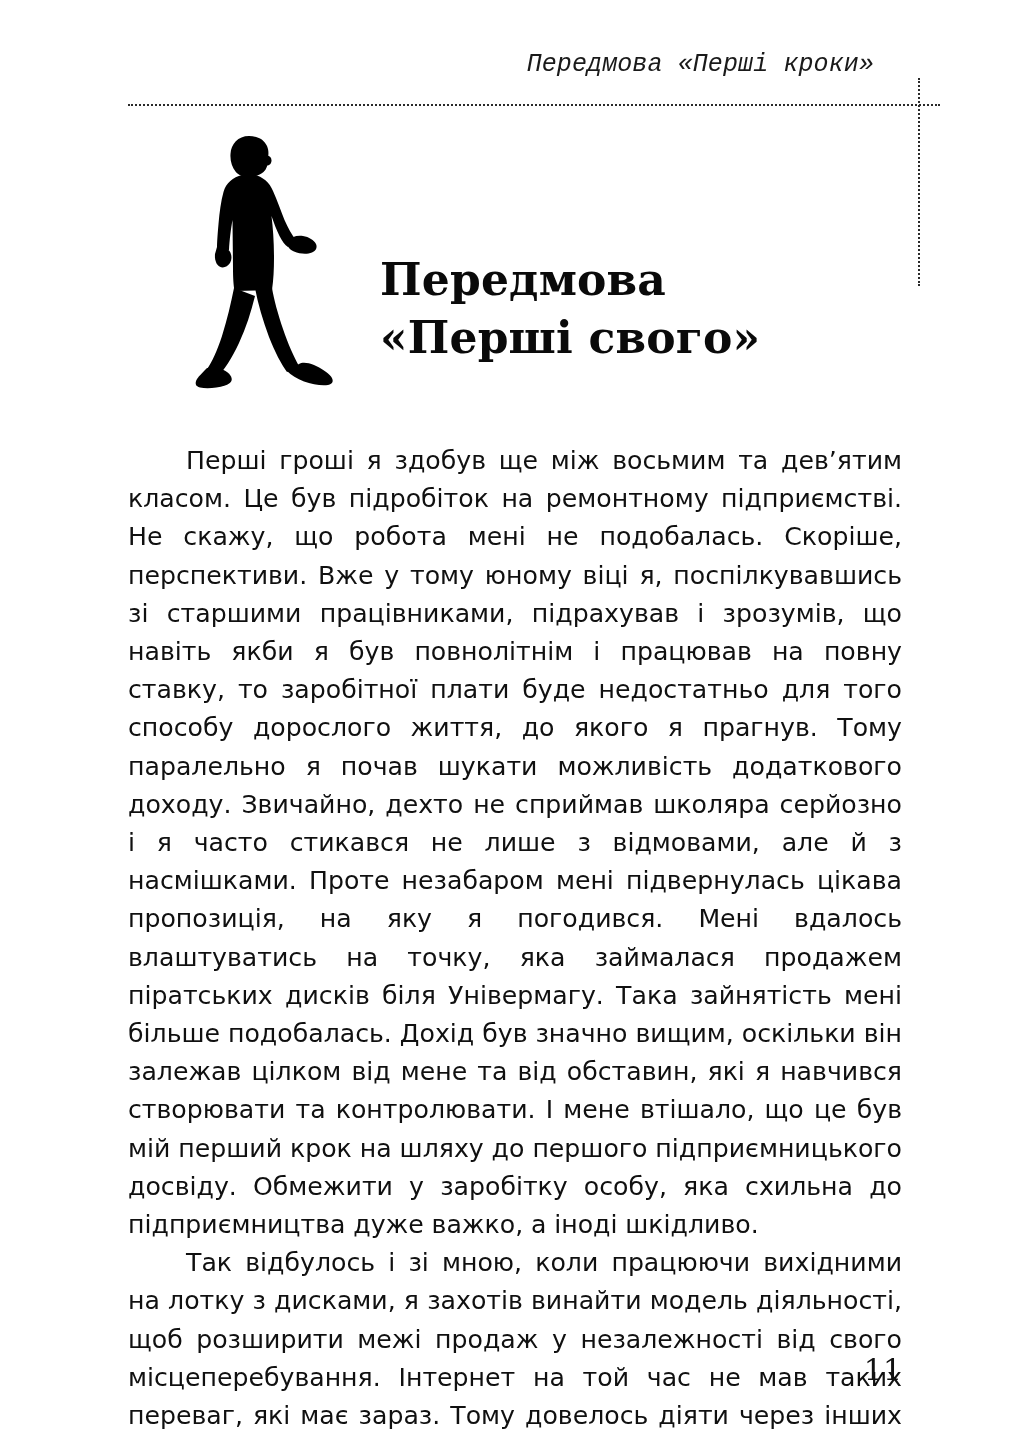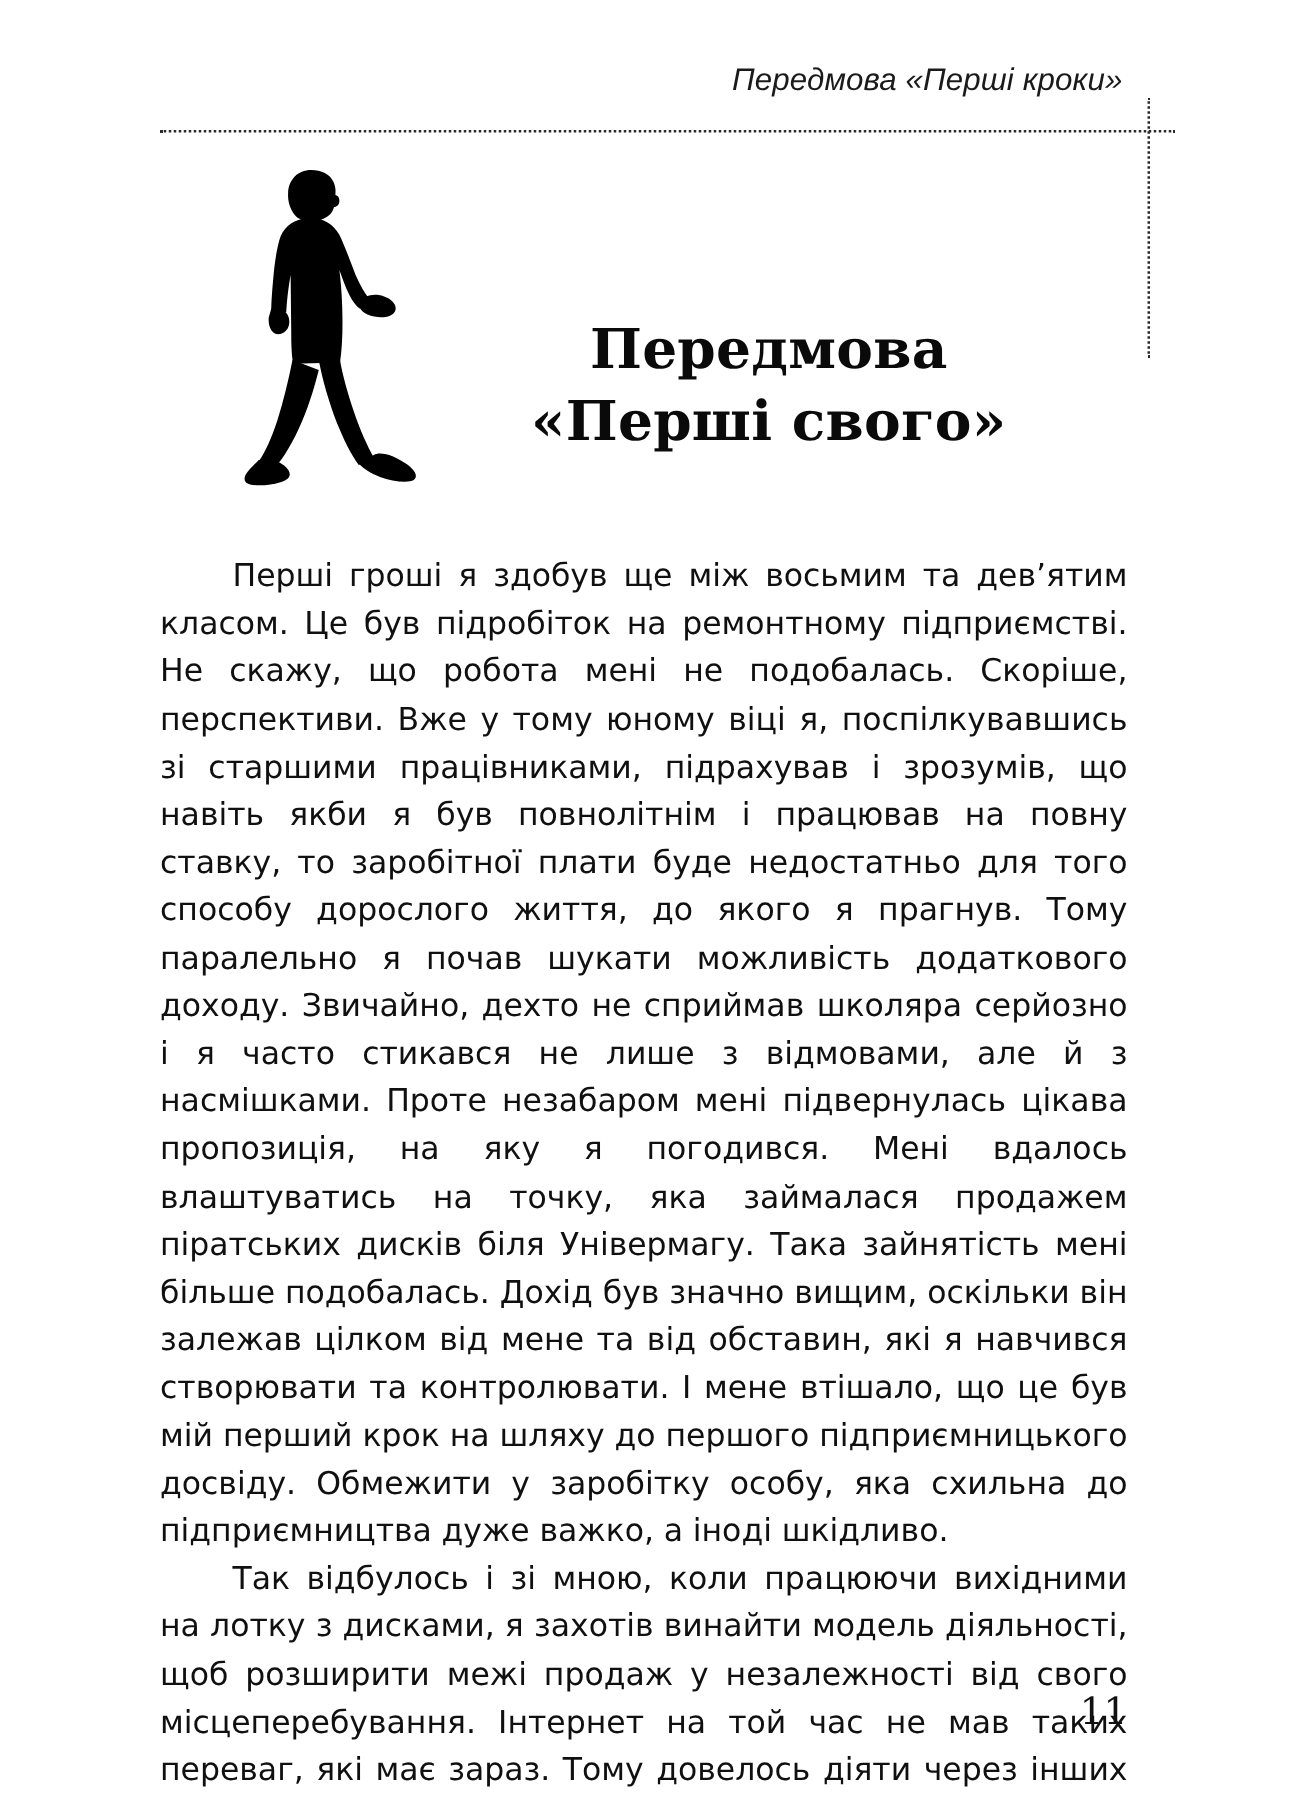--- a/index.html
+++ b/index.html
@@ -18,25 +18,25 @@
     width: 1035px;
     height: 1440px;
     background: #ffffff;
     overflow: hidden;
     box-sizing: border-box;
   }
 
   
   .running-header {
     position: absolute;
-    left: 144px;
+    left: 120px;
     top: 50px;
     width: 754px;
     text-align: right;
-    font-family: Liberation Sans, sans-serif;
+    font-family: Liberation Mono, monospace;
     font-style: italic;
     font-weight: 400;
     font-size: 25px;
     letter-spacing: 0.1px;
     color: #1a1a1a;
     white-space: nowrap;
   }
 
   
   .rule-horizontal {
@@ -69,21 +69,20 @@
     width: 100%;
     height: 100%;
   }
 
   
   .chapter-title {
     position: absolute;
     left: 380px;
     top: 222px;
     width: 470px;
-    text-align: center;
     font-family: "DejaVu Serif", serif;
     font-weight: 700;
     font-size: 44px;
     line-height: 1.30;
     color: #0a0a0a;
     letter-spacing: 0.2px;
   }
   .chapter-title .title-line {
     display: block;
     white-space: nowrap;

